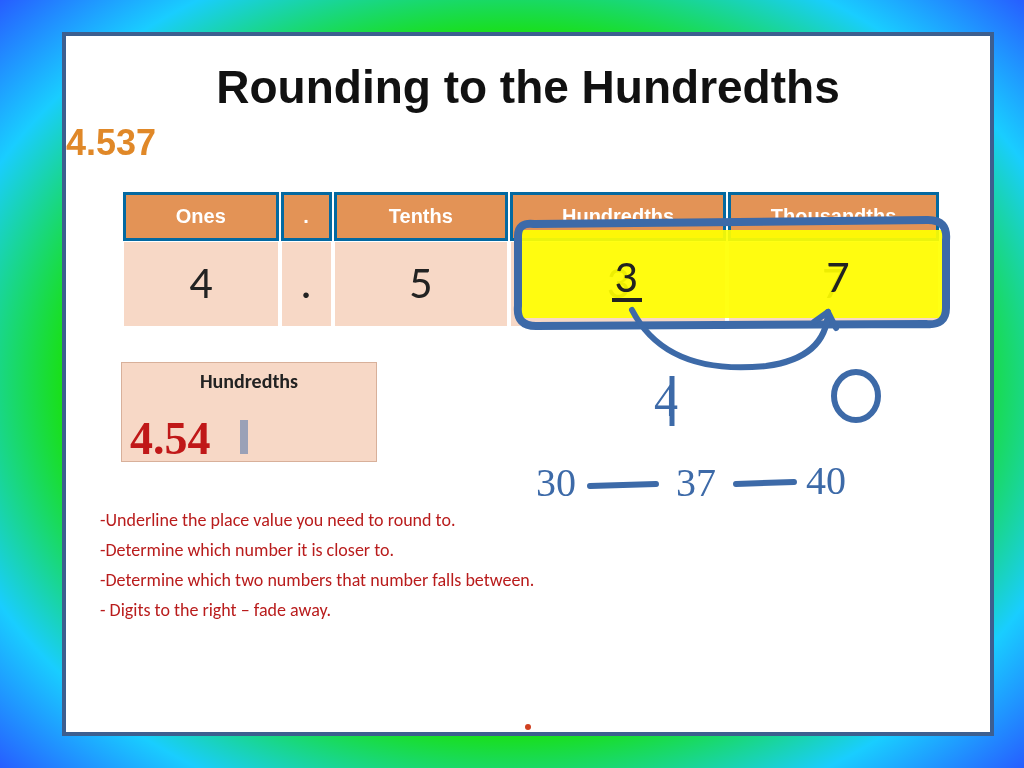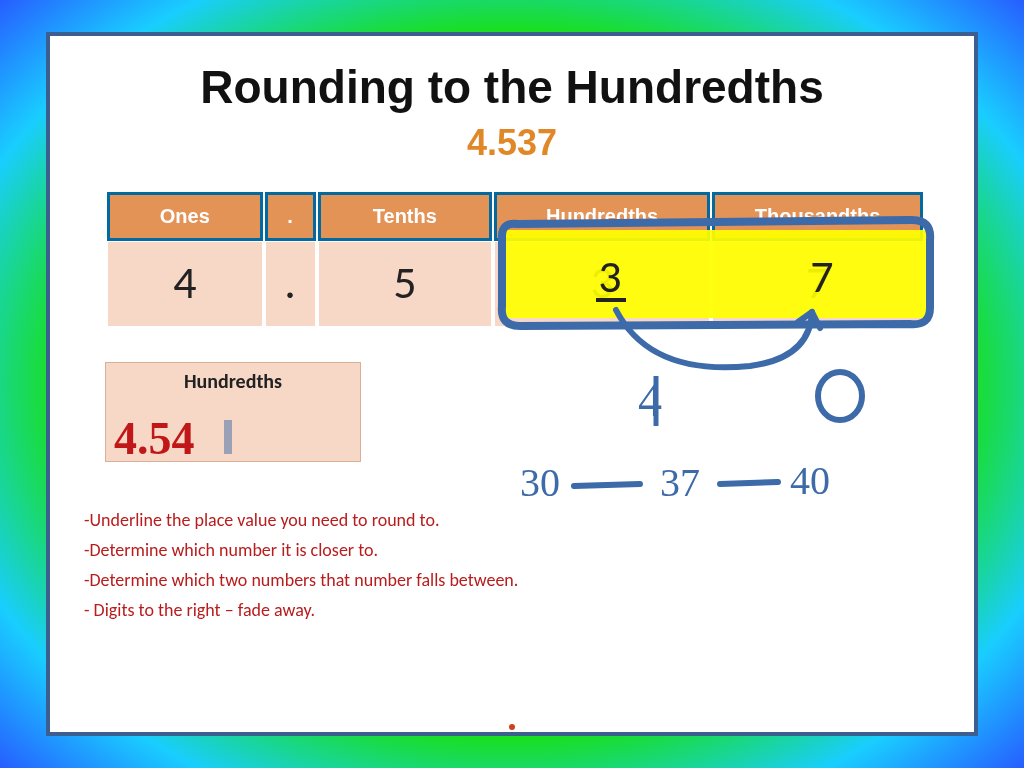--- a/index.html
+++ b/index.html
@@ -19,21 +19,21 @@
         rgba(255,0,0,0.9) 0%,
         rgba(255,140,0,0.9) 18%,
         rgba(255,230,0,0.9) 34%,
         rgba(0,220,0,0.9) 50%,
         rgba(0,200,255,0.9) 65%,
         rgba(30,60,255,0.95) 82%,
         rgba(110,0,200,0.95) 100%);
   }
   .slide {
     position: absolute;
-    left: 46px;
+    left: 62px;
     top: 32px;
     width: 932px;
     height: 704px;
     background: #fff;
     border: 4px solid #3d5f8f;
     box-sizing: border-box;
   }
   .title {
     position: absolute;
     top: 24px;
@@ -43,21 +43,20 @@
     font-family: "Comic Sans MS", "Arial Rounded MT Bold", cursive, sans-serif;
     font-weight: 900;
     font-size: 46px;
     color: #111;
   }
   .number-display {
     position: absolute;
     top: 86px;
     left: 0;
     width: 100%;
-    text-align: center;
     font-family: Arial, sans-serif;
     font-weight: 700;
     font-size: 36px;
     color: #e08828;
   }
   .pv-table {
     position: absolute;
     left: 55px;
     top: 156px;
     width: 820px;

